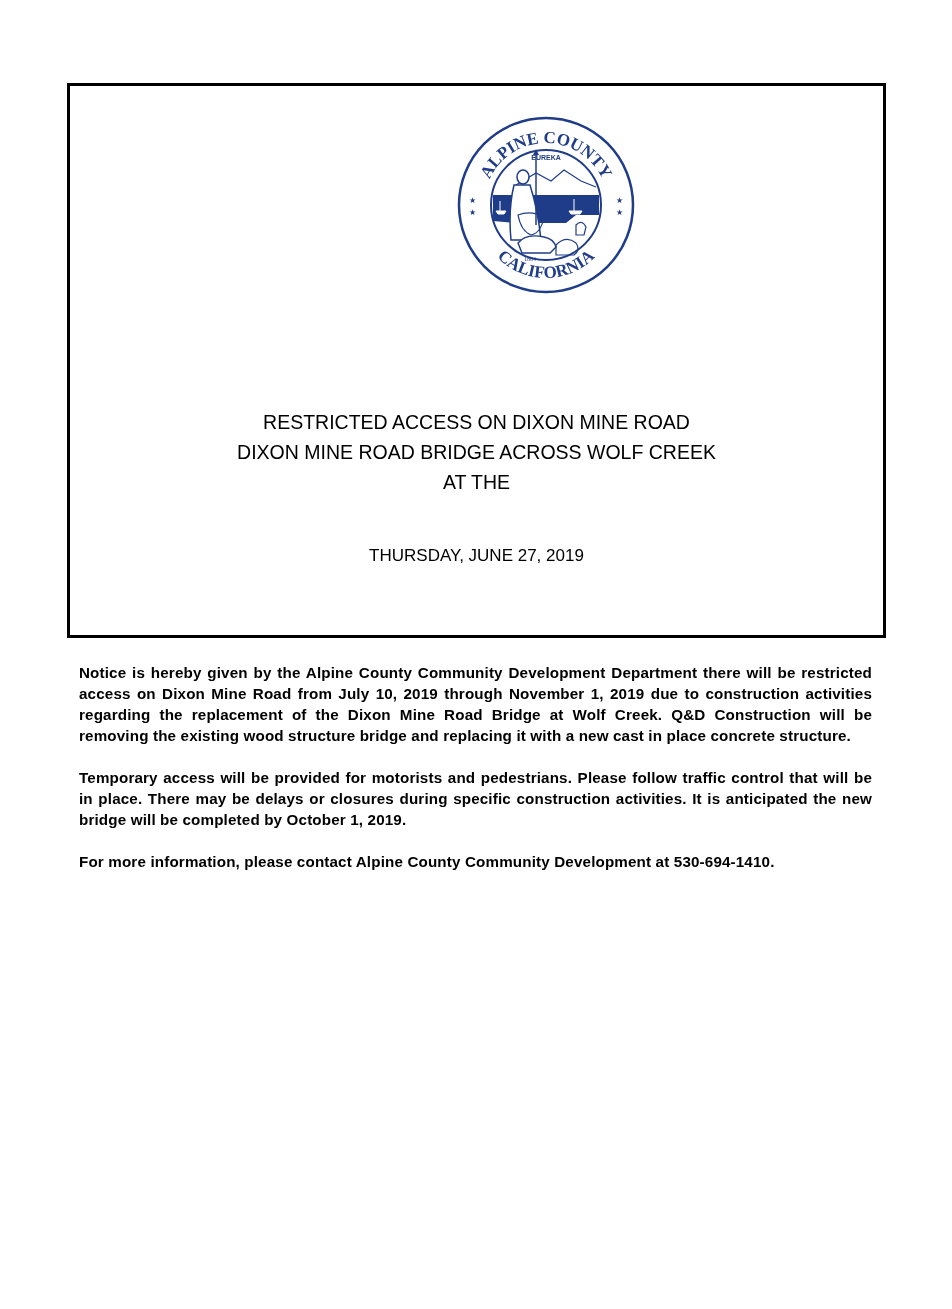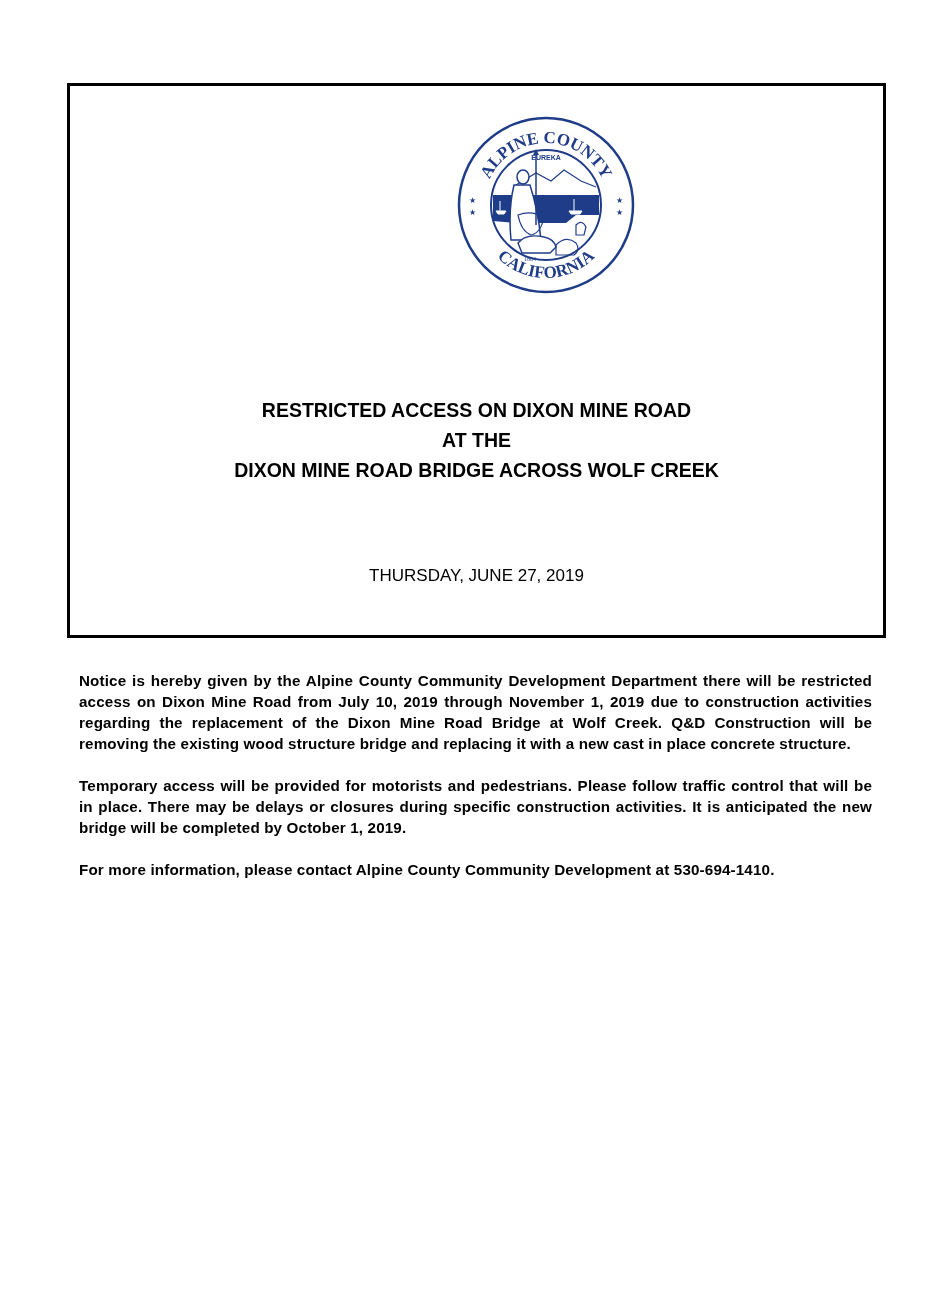--- a/index.html
+++ b/index.html
@@ -7,33 +7,33 @@
     .notice-box {
       position: absolute; left: 67px; top: 83px; width: 813px; height: 549px;
       border: 3px solid #000; box-sizing: content-box;
     }
     .seal { position: absolute; left: 386px; top: 29px; width: 180px; height: 180px; }
     .title {
       position: absolute; left: 0; right: 0; top: 252px; text-align: center;
       font-weight: bold; font-size: 27px; letter-spacing: 0px;
     }
     .subtitle {
-      position: absolute; left: 0; right: 0; top: 309px; text-align: center;
-      font-weight: bold; font-size: 19.5px; line-height: 30px;
+      position: absolute; left: 0; right: 0; top: 321px; text-align: center;
+      font-weight: normal; font-size: 19.5px; line-height: 30px;
     }
     .subtitle div { white-space: nowrap; }
     .date {
-      position: absolute; left: 0; right: 0; top: 480px; text-align: center;
+      position: absolute; left: 0; right: 0; top: 460px; text-align: center;
       font-size: 17px;
     }
     .body-text {
       position: absolute; left: 79px; width: 793px; top: 662px;
       font-size: 15.2px; line-height: 21px; font-weight: bold; letter-spacing: 0.15px;
     }
-    .body-text p { margin: 8px 0 21px 0; text-align: justify; }
+    .body-text p { margin: 0 0 21px 0; text-align: justify; }
     .body-text p.last-line-left { text-align: left; }
   </style>
 </head>
 <body>
 
 <div class="notice-box">
   <svg class="seal" viewBox="0 0 180 180" xmlns="http://www.w3.org/2000/svg">
     <defs>
       <path id="topArc" d="M 28 90 A 62 62 0 0 1 152 90"></path>
       <path id="botArc" d="M 22 95 A 68 68 0 0 0 158 95"></path>
@@ -71,22 +71,22 @@
 
     <path d="M 100 130 Q 110 120 120 128 Q 125 135 118 140 L 100 140 Z" fill="none" stroke="#1f3c88" stroke-width="1.2"></path>
 
     <path d="M 120 110 Q 126 104 130 112 L 128 120 L 120 120 Z" fill="none" stroke="#1f3c88" stroke-width="1.2"></path>
     <text x="68" y="146" font-family="Liberation Serif, serif" font-size="6" fill="#1f3c88">1864</text>
   </svg>
 
 
   <div class="subtitle">
     <div>RESTRICTED ACCESS ON DIXON MINE ROAD</div>
+    <div>DIXON MINE ROAD BRIDGE ACROSS WOLF CREEK</div>
     <div>AT THE</div>
-    <div>DIXON MINE ROAD BRIDGE ACROSS WOLF CREEK</div>
   </div>
 
   <div class="date">THURSDAY, JUNE 27, 2019</div>
 </div>
 
 <div class="body-text">
   <p>Notice is hereby given by the Alpine County Community Development Department there will be restricted access on Dixon Mine Road from July 10, 2019 through November 1, 2019 due to construction activities regarding the replacement of the Dixon Mine Road Bridge at Wolf Creek. Q&amp;D Construction will be removing the existing wood structure bridge and replacing it with a new cast in place concrete structure.</p>
   <p>Temporary access will be provided for motorists and pedestrians. Please follow traffic control that will be in place. There may be delays or closures during specific construction activities. It is anticipated the new bridge will be completed by October 1, 2019.</p>
   <p class="last-line-left">For more information, please contact Alpine County Community Development at 530-694-1410.</p>
 </div>

